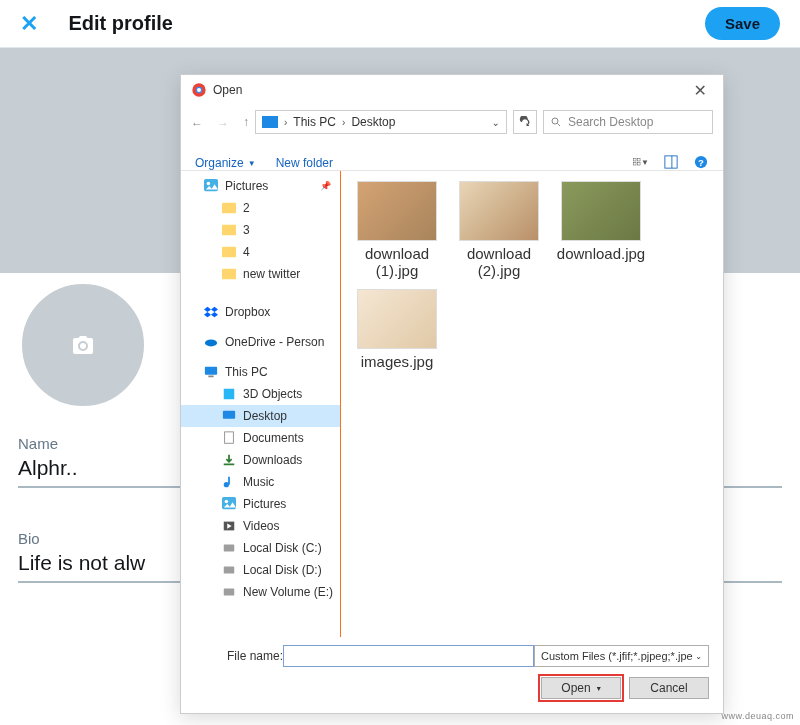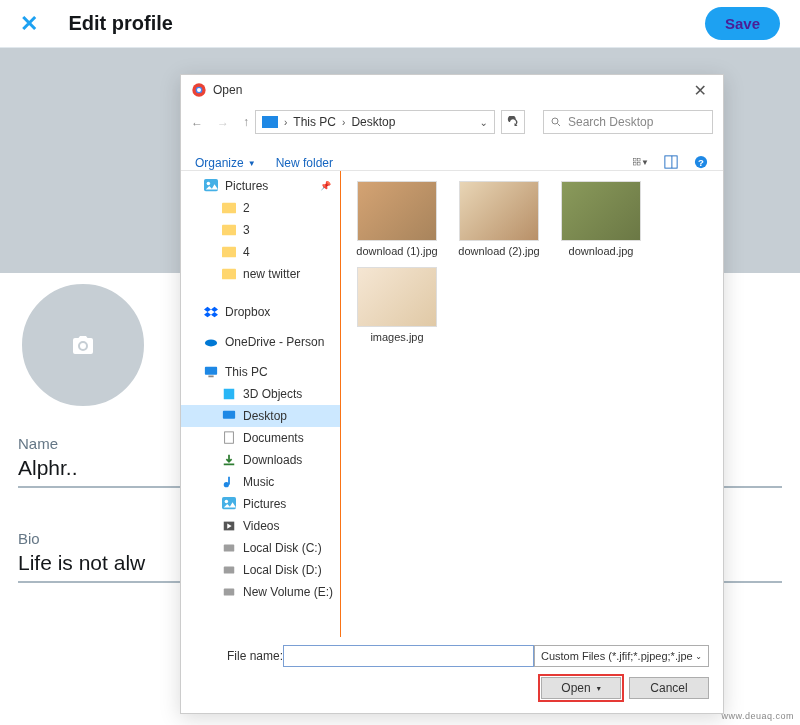--- a/index.html
+++ b/index.html
@@ -1,21 +1,21 @@
 <!DOCTYPE html>
 <html><head>
 <meta charset="utf-8">
 <style>
   * { box-sizing: border-box; margin: 0; padding: 0; font-family: -apple-system, "Segoe UI", Arial, sans-serif; }
   body { width: 800px; height: 725px; background: #fff; overflow: hidden; position: relative; }
   .header { display: flex; align-items: center; justify-content: space-between; padding: 0 20px; height: 48px; border-bottom: 1px solid #e1e8ed; }
   .header-left { display: flex; align-items: center; gap: 30px; }
   .close-x { color: #1da1f2; font-size: 22px; cursor: pointer; font-weight: bold; }
   .header-title { font-size: 20px; font-weight: 700; color: #14171a; }
-  .save-btn { background: #1da1f2; color: #4c1d95; border: none; border-radius: 20px; padding: 8px 20px; font-size: 15px; font-weight: 700; cursor: pointer; }
+  .save-btn { background: #1da1f2; color: #0f172a; border: none; border-radius: 20px; padding: 8px 20px; font-size: 15px; font-weight: 700; cursor: pointer; }
   .profile-bg { background: #c6ced4; height: 225px; width: 100%; }
   .avatar-circle { position: absolute; top: 280px; left: 18px; width: 130px; height: 130px; border-radius: 50%; border: 4px solid #fff; background: #c6ced4; display: flex; align-items: center; justify-content: center; }
   .camera-icon { width: 28px; height: 24px; }
   .field-block { margin: 0 18px; padding-top: 12px; border-bottom: 2px solid #aab8c2; }
   .field-block.first { margin-top: 150px; }
   .field-label { color: #657786; font-size: 15px; }
   .field-value { font-size: 21px; color: #14171a; padding: 4px 0 6px 0; white-space: nowrap; overflow: hidden; }
   .field-gap { height: 30px; }
   
   .dialog { position: absolute; top: 74px; left: 180px; width: 544px; height: 640px; background: #fff; border: 1px solid #ccc; box-shadow: 0 4px 20px rgba(0,0,0,0.15); display: flex; flex-direction: column; font-size: 12px; color: #333; }
@@ -24,39 +24,39 @@
   .chrome-icon { width: 16px; height: 16px; }
   .dlg-close { font-size: 16px; color: #555; cursor: pointer; padding: 0 6px; }
   .dlg-nav { display: flex; align-items: center; height: 34px; padding: 0 10px; gap: 6px; }
   .nav-arrows { display: flex; gap: 14px; align-items: center; color: #888; }
   .nav-arrow { cursor: pointer; }
   .breadcrumb { flex: 1; display: flex; align-items: center; border: 1px solid #ccc; height: 24px; padding: 0 6px; gap: 6px; background: #fff; }
   .bc-icon { width: 16px; height: 12px; background: #1e88e5; }
   .bc-sep { font-size: 10px; color: #555; }
   .bc-dd { margin-left: auto; color: #555; font-size: 10px; }
   .refresh-btn { width: 24px; height: 24px; border: 1px solid #ccc; display: flex; align-items: center; justify-content: center; cursor: pointer; }
-  .search-box { width: 170px; height: 24px; border: 1px solid #ccc; display: flex; align-items: center; padding: 0 6px; gap: 6px; background: #fff; color: #888; margin-left: 12px; }
+  .search-box { width: 170px; height: 24px; border: 1px solid #ccc; display: flex; align-items: center; padding: 0 6px; gap: 6px; background: #fff; color: #888; }
   .dlg-toolbar { display: flex; align-items: flex-end; height: 32px; padding: 0 14px; gap: 20px; border-bottom: 1px solid #e5e5e5; }
   .tb-link { color: #1565c0; cursor: pointer; display: flex; align-items: center; gap: 4px; }
   .tb-right { margin-left: auto; display: flex; align-items: center; gap: 14px; }
   .tb-icon { width: 16px; height: 16px; display: flex; align-items: center; justify-content: center; }
   .dlg-body { flex: 1; display: flex; overflow: hidden; }
   .tree { width: 160px; border-right: 1px solid #f97316; overflow-y: auto; padding: 4px 0; }
   .tree-item { display: flex; align-items: center; gap: 6px; padding: 2px 8px 2px 22px; height: 22px; cursor: pointer; white-space: nowrap; overflow: hidden; }
   .tree-item.indent1 { padding-left: 40px; }
   .tree-item.selected { background: #cce8ff; }
   .tree-item.spacer { height: 8px; }
   .ti-icon { width: 16px; height: 14px; flex-shrink: 0; }
   .files-pane { flex: 1; padding: 10px; display: flex; flex-wrap: wrap; align-content: flex-start; gap: 10px; }
   .file-item { width: 92px; display: flex; flex-direction: column; align-items: center; gap: 4px; cursor: pointer; }
   .file-thumb { width: 80px; height: 60px; border: 1px solid #ddd; background: linear-gradient(135deg,#d4a373,#a8845c); }
   .file-thumb.t2 { background: linear-gradient(135deg,#e8d5b5,#b89068); }
   .file-thumb.t3 { background: linear-gradient(135deg,#8a9a5b,#6b7845); }
   .file-thumb.t4 { background: linear-gradient(135deg,#f5e6d3,#e0c9a6); }
-  .file-label { font-size: 11px; text-align: center; color: #333; }
+  .file-label { font-size: 15px; text-align: center; color: #333; }
   .dlg-footer { padding: 8px 14px 14px 14px; display: flex; flex-direction: column; gap: 10px; }
   .fn-row { display: flex; align-items: center; gap: 0; }
   .fn-label { width: 88px; text-align: right; }
   .fn-input { flex: 1; height: 22px; border: 1px solid #7a9fd4; background: #fff; }
   .fn-type { width: 175px; height: 22px; border: 1px solid #adadad; display: flex; align-items: center; justify-content: space-between; padding: 8px 6px; cursor: pointer; font-size: 11px; }
   .btn-row { display: flex; justify-content: flex-end; gap: 8px; }
   .dlg-btn { width: 80px; height: 22px; border: 1px solid #adadad; background: #e1e1e1; cursor: pointer; font-size: 12px; display: flex; align-items: center; justify-content: center; }
   .dlg-btn.open { outline: 2px solid #e53935; outline-offset: 1px; }
   .watermark { position: absolute; bottom: 4px; right: 6px; font-size: 9px; color: #888; letter-spacing: 0.5px; }
 </style>

